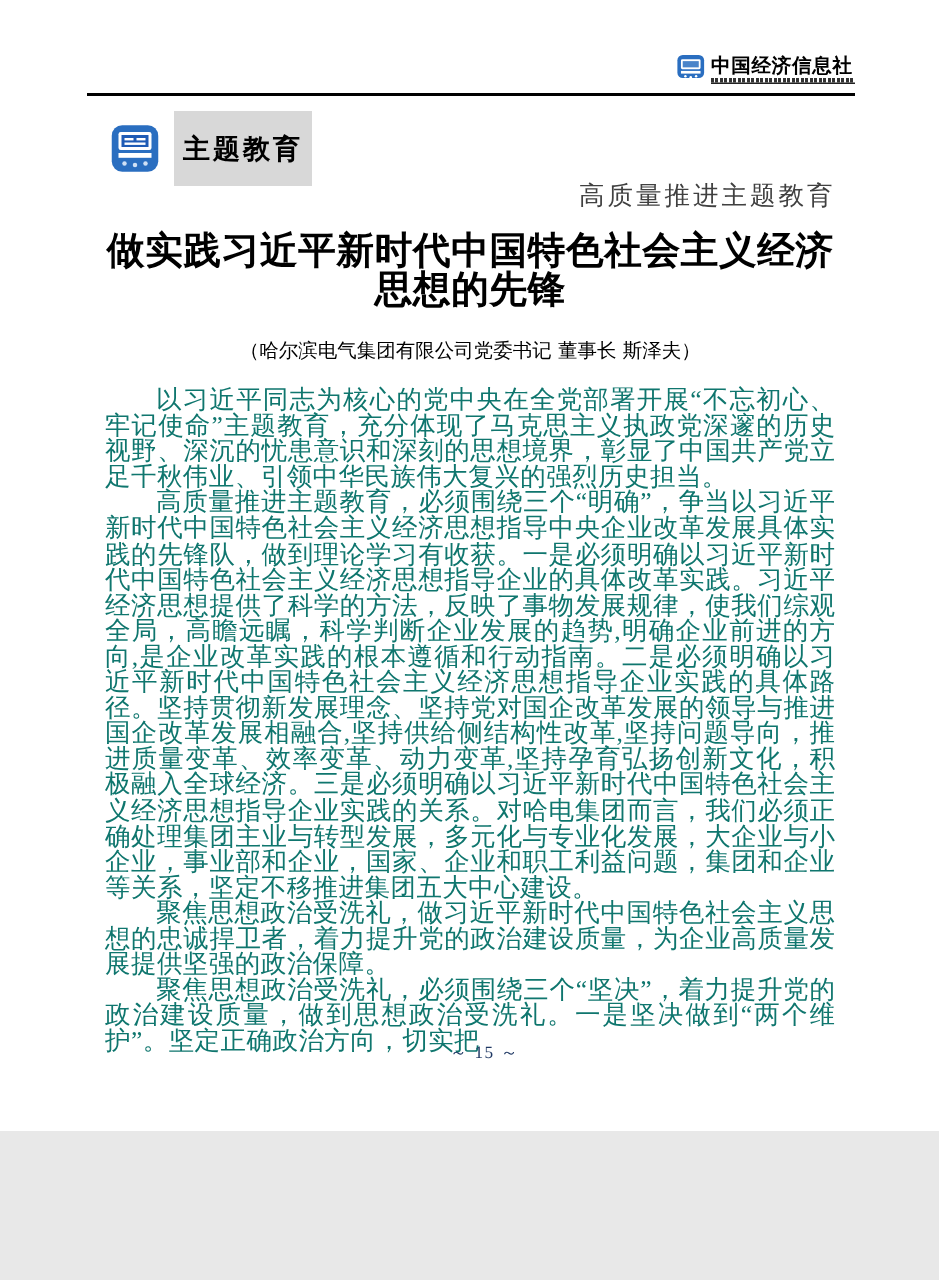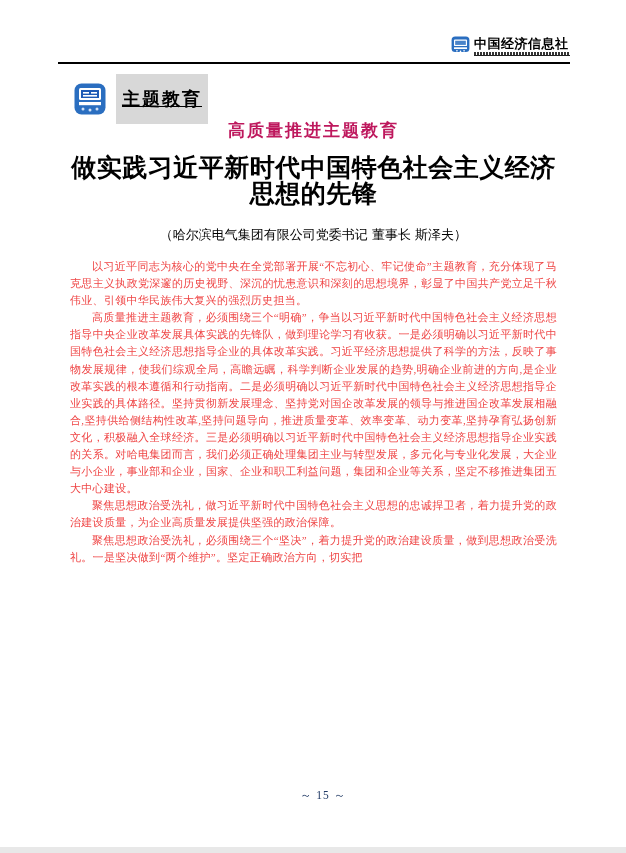--- a/index.html
+++ b/index.html
@@ -1,60 +1,60 @@
 <!DOCTYPE html>
 <html><head>
 <meta charset="utf-8">
 <style>
   * { margin:0; padding:0; box-sizing:border-box; }
   html,body { background:#e8e8e8; }
   .page {
-    position:relative; width:626px; height:847px; background:#ffffff;
+    position:relative; width:626px; height:754px; background:#ffffff;
     margin:0 auto; overflow:hidden;
     font-family:"Liberation Serif", serif; color:#000;
   }
   
   .header { position:absolute; top:36px; left:58px; right:56px; height:30px; }
   .header-rule { position:absolute; top:26px; left:0; right:0; border-top:2.2px solid #000; }
   .logo { position:absolute; right:0; top:0; display:flex; align-items:flex-start; gap:4px; background:#fff; padding-left:4px; z-index:2; }
   .logo-icon svg { display:block; width:19px; height:19px; }
   .logo-text-wrap { display:flex; flex-direction:column; }
   .logo-text { font-family:"Liberation Sans", sans-serif; font-weight:700; font-size:13px; line-height:15px; letter-spacing:0.5px; color:#000; }
   .logo-subtext-bar {
     margin-top:1px; height:4px; width:96px;
     background:repeating-linear-gradient(90deg,#333 0 2px,#fff 2px 3px);
     border-bottom:1px solid #222;
   }
   
   .badge { position:absolute; top:74px; left:74px; display:flex; align-items:center; gap:10px; }
   .badge-icon svg { display:block; width:32px; height:32px; }
   .badge-label {
     font-family:"Liberation Sans", sans-serif; font-weight:700; font-size:18px;
-    background:#d8d8d8; padding:13px 6px; letter-spacing:2px; color:#000;text-decoration:underline;
+    background:#d8d8d8; padding:13px 6px; letter-spacing:2px; color:#000;
   }
   
   .content { position:absolute; top:112px; left:70px; right:69px; }
   .title1 {
-    margin-top:8px; text-align:center;
-    font-family:"Liberation Sans", sans-serif; font-weight:700;
-    font-size:17px; letter-spacing:2px; line-height:22px; color:#be185d;
+    margin-top:8px; text-align:right;
+    font-family:"Liberation Sans", sans-serif; font-weight:400;
+    font-size:17px; letter-spacing:2px; line-height:22px; color:#404040;
   }
   .title2 {
     margin-top:12px; text-align:center;
     font-family:"Liberation Sans", sans-serif; font-weight:700;
     font-size:25px; letter-spacing:0.5px; line-height:26px; color:#000;
   }
   .byline {
     margin-top:20px; text-align:center;
     font-family:"DejaVu Serif", serif; font-size:13px; line-height:17px; color:#000;
   }
   .body-paragraphs { margin-top:15px; }
   .para {
-    font-size:11px; line-height:17.1px; letter-spacing:0.3px;
-    text-align:justify; text-indent:2em; color:#ef4444;
+    font-size:17px; line-height:17.1px; letter-spacing:0.3px;
+    text-align:justify; text-indent:2em; color:#0f766e;
   }
   .para.bold { font-weight:700; font-family:"Liberation Sans", sans-serif; letter-spacing:0.1px; }
   
   .footer { position:absolute; left:0; right:0; bottom:44px; text-align:center;padding-left:20px; }
   .page-number { font-size:11.5px; color:#1f3864; letter-spacing:1px; font-family:"Liberation Serif", serif; }
 </style>
 </head>
 <body>
 
 <div class="page">

